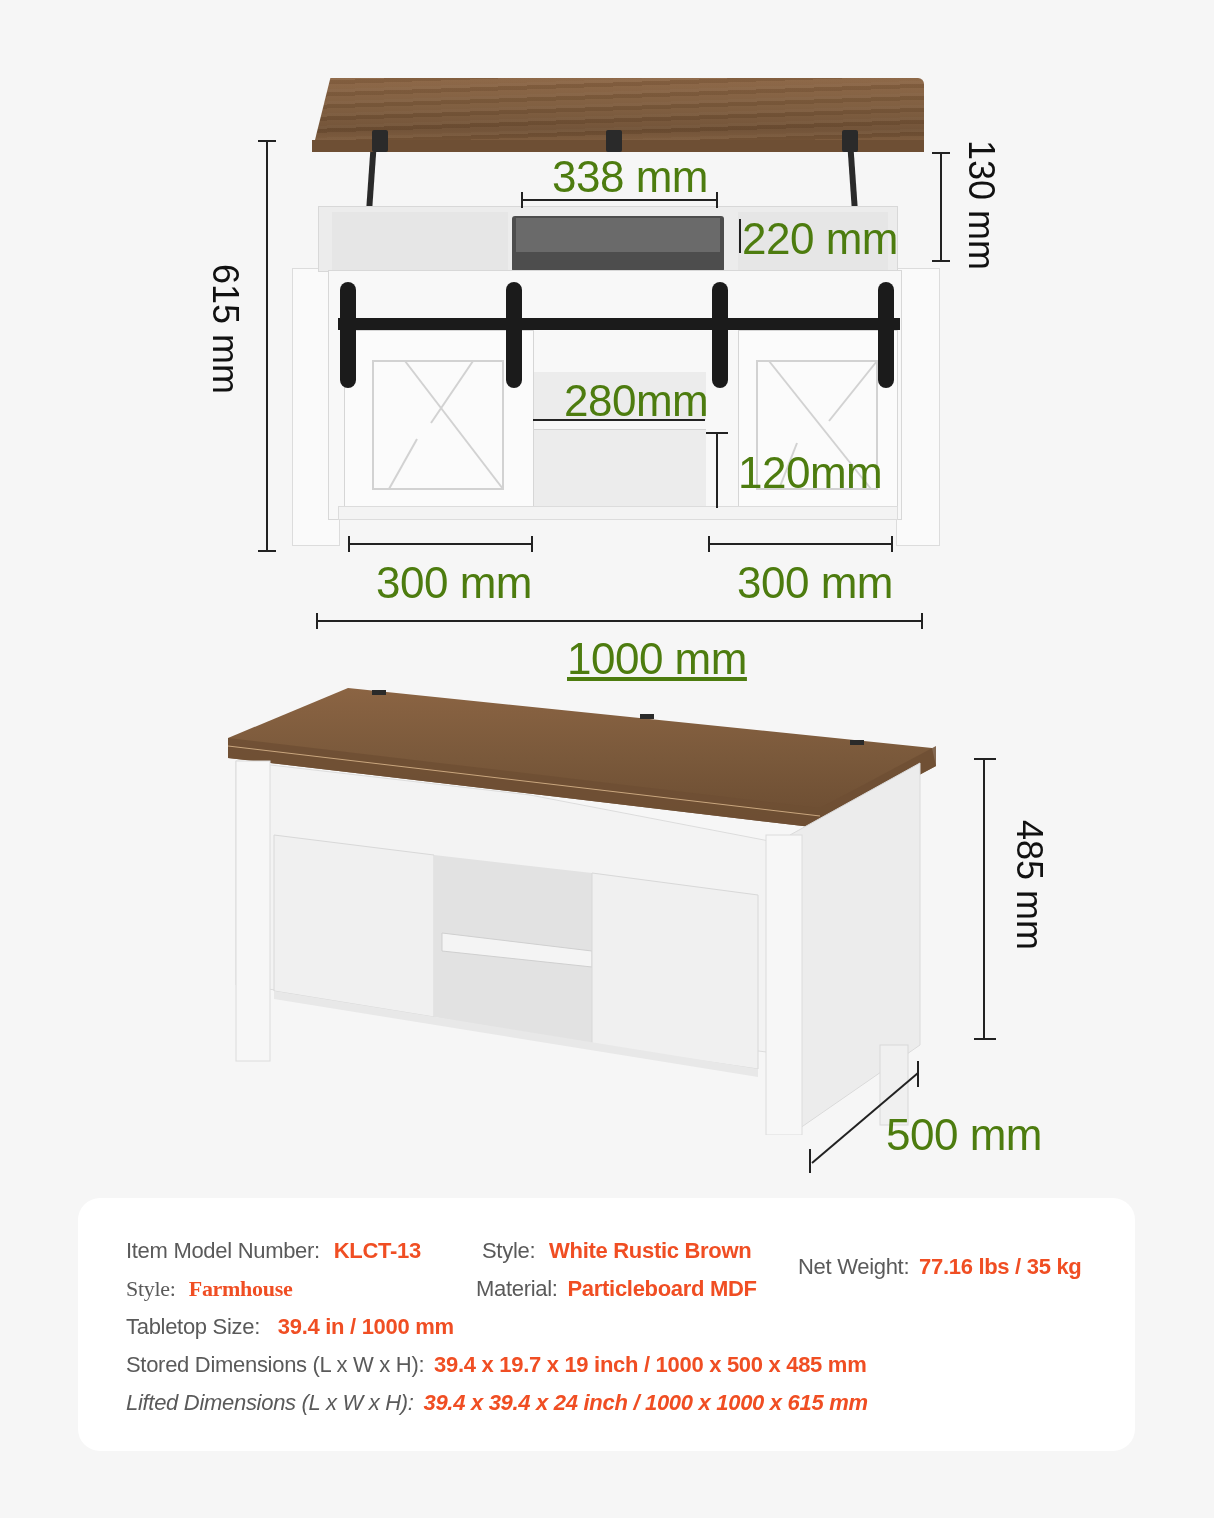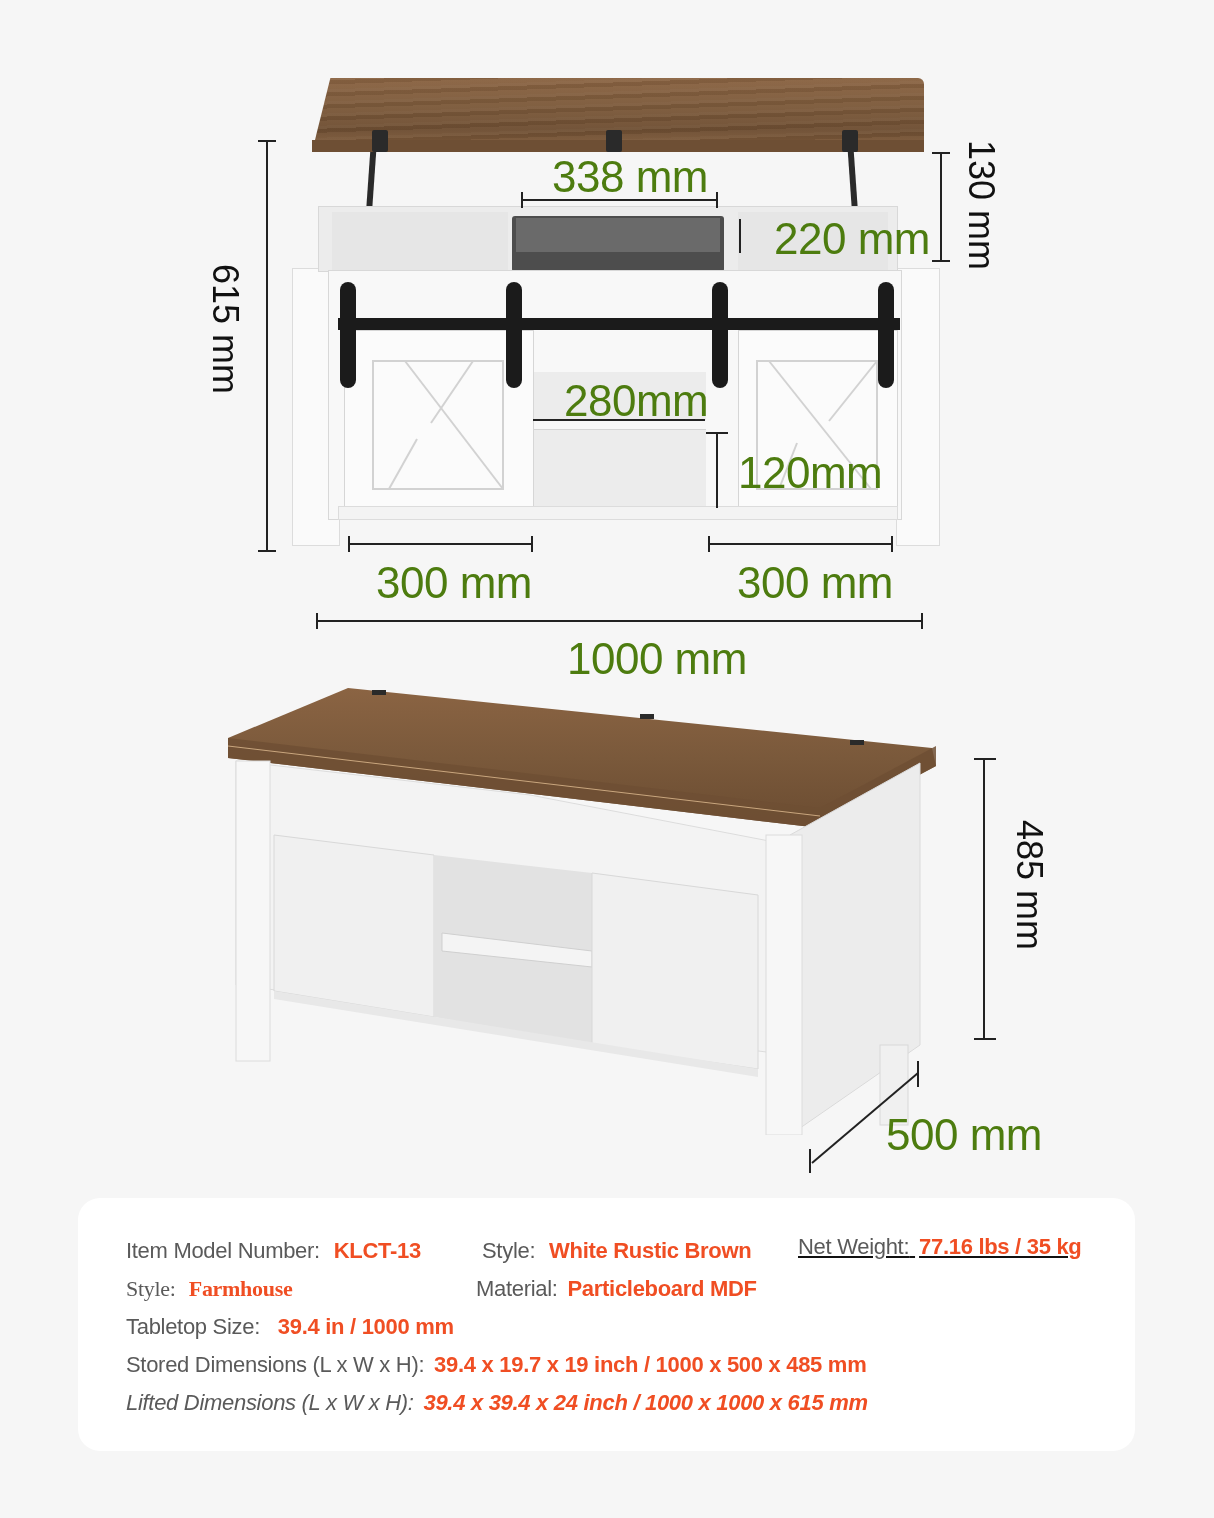--- a/index.html
+++ b/index.html
@@ -88,21 +88,21 @@
   <div class="tick-h" style="left:932px; top:152px;"></div>
   <div class="tick-h" style="left:932px; top:260px;"></div>
   <div class="vtext" style="left:1002px; top:140px;">130 mm</div>
 
   <div class="dim-text" style="left:552px; top:152px;">338 mm</div>
   <div class="hline" style="left:522px; top:199px; width:196px;"></div>
   <div class="tick-v" style="left:521px; top:192px;"></div>
   <div class="tick-v" style="left:716px; top:192px;"></div>
 
   <div class="vline" style="left:739px; top:219px; height:34px;"></div>
-  <div class="dim-text" style="left:742px; top:214px;padding-left:32px;">220 mm</div>
+  <div class="dim-text" style="left:742px; top:214px;">220 mm</div>
 
   <div class="dim-text" style="left:564px; top:376px;">280mm</div>
   <div class="hline" style="left:533px; top:419px; width:172px;"></div>
 
   <div class="vline" style="left:716px; top:432px; height:76px;"></div>
   <div class="tick-h" style="left:706px; top:432px; width:22px;"></div>
   <div class="dim-text" style="left:738px; top:448px;">120mm</div>
 
   <div class="hline" style="left:349px; top:543px; width:184px;"></div>
   <div class="tick-v" style="left:348px; top:536px;"></div>
@@ -110,21 +110,21 @@
   <div class="dim-text" style="left:376px; top:558px;">300 mm</div>
 
   <div class="hline" style="left:709px; top:543px; width:184px;"></div>
   <div class="tick-v" style="left:708px; top:536px;"></div>
   <div class="tick-v" style="left:891px; top:536px;"></div>
   <div class="dim-text" style="left:737px; top:558px;">300 mm</div>
 
   <div class="hline" style="left:317px; top:620px; width:606px;"></div>
   <div class="tick-v" style="left:316px; top:613px;"></div>
   <div class="tick-v" style="left:921px; top:613px;"></div>
-  <div class="dim-text" style="left:567px; top:634px;">1000 mm</div>
+  <div class="dim-text" style="left:567px; top:634px;text-decoration:underline;">1000 mm</div>
 </div>
 
 <div>
 
   <svg class="abs" style="left:220px; top:680px;" width="730" height="170">
     <defs>
       <linearGradient id="wg" x1="0" y1="0" x2="0" y2="1">
         <stop offset="0" stop-color="#8b6443"></stop>
         <stop offset="0.5" stop-color="#7a593b"></stop>
         <stop offset="1" stop-color="#6b4c31"></stop>
@@ -166,21 +166,21 @@
 
 <div class="spec-card">
   <div class="spec-row" style="left:48px; top:40px;">
     <span class="lbl">Item Model Number:</span>
     <span class="val" style="margin-left:8px;">KLCT-13</span>
   </div>
   <div class="spec-row" style="left:404px; top:40px;">
     <span class="lbl">Style:</span>
     <span class="val" style="margin-left:8px;">White Rustic Brown</span>
   </div>
-  <div class="spec-row" style="left:720px; top:36px;text-decoration:underline;">
+  <div class="spec-row" style="left:720px; top:56px;">
     <span class="lbl">Net Weight:</span>
     <span class="val" style="margin-left:4px;">77.16 lbs / 35 kg</span>
   </div>
 
   <div class="spec-row" style="left:48px; top:78px;font-family:Liberation Serif, serif;">
     <span class="lbl">Style:</span>
     <span class="val" style="margin-left:8px;">Farmhouse</span>
   </div>
   <div class="spec-row" style="left:398px; top:78px;">
     <span class="lbl">Material:</span>

